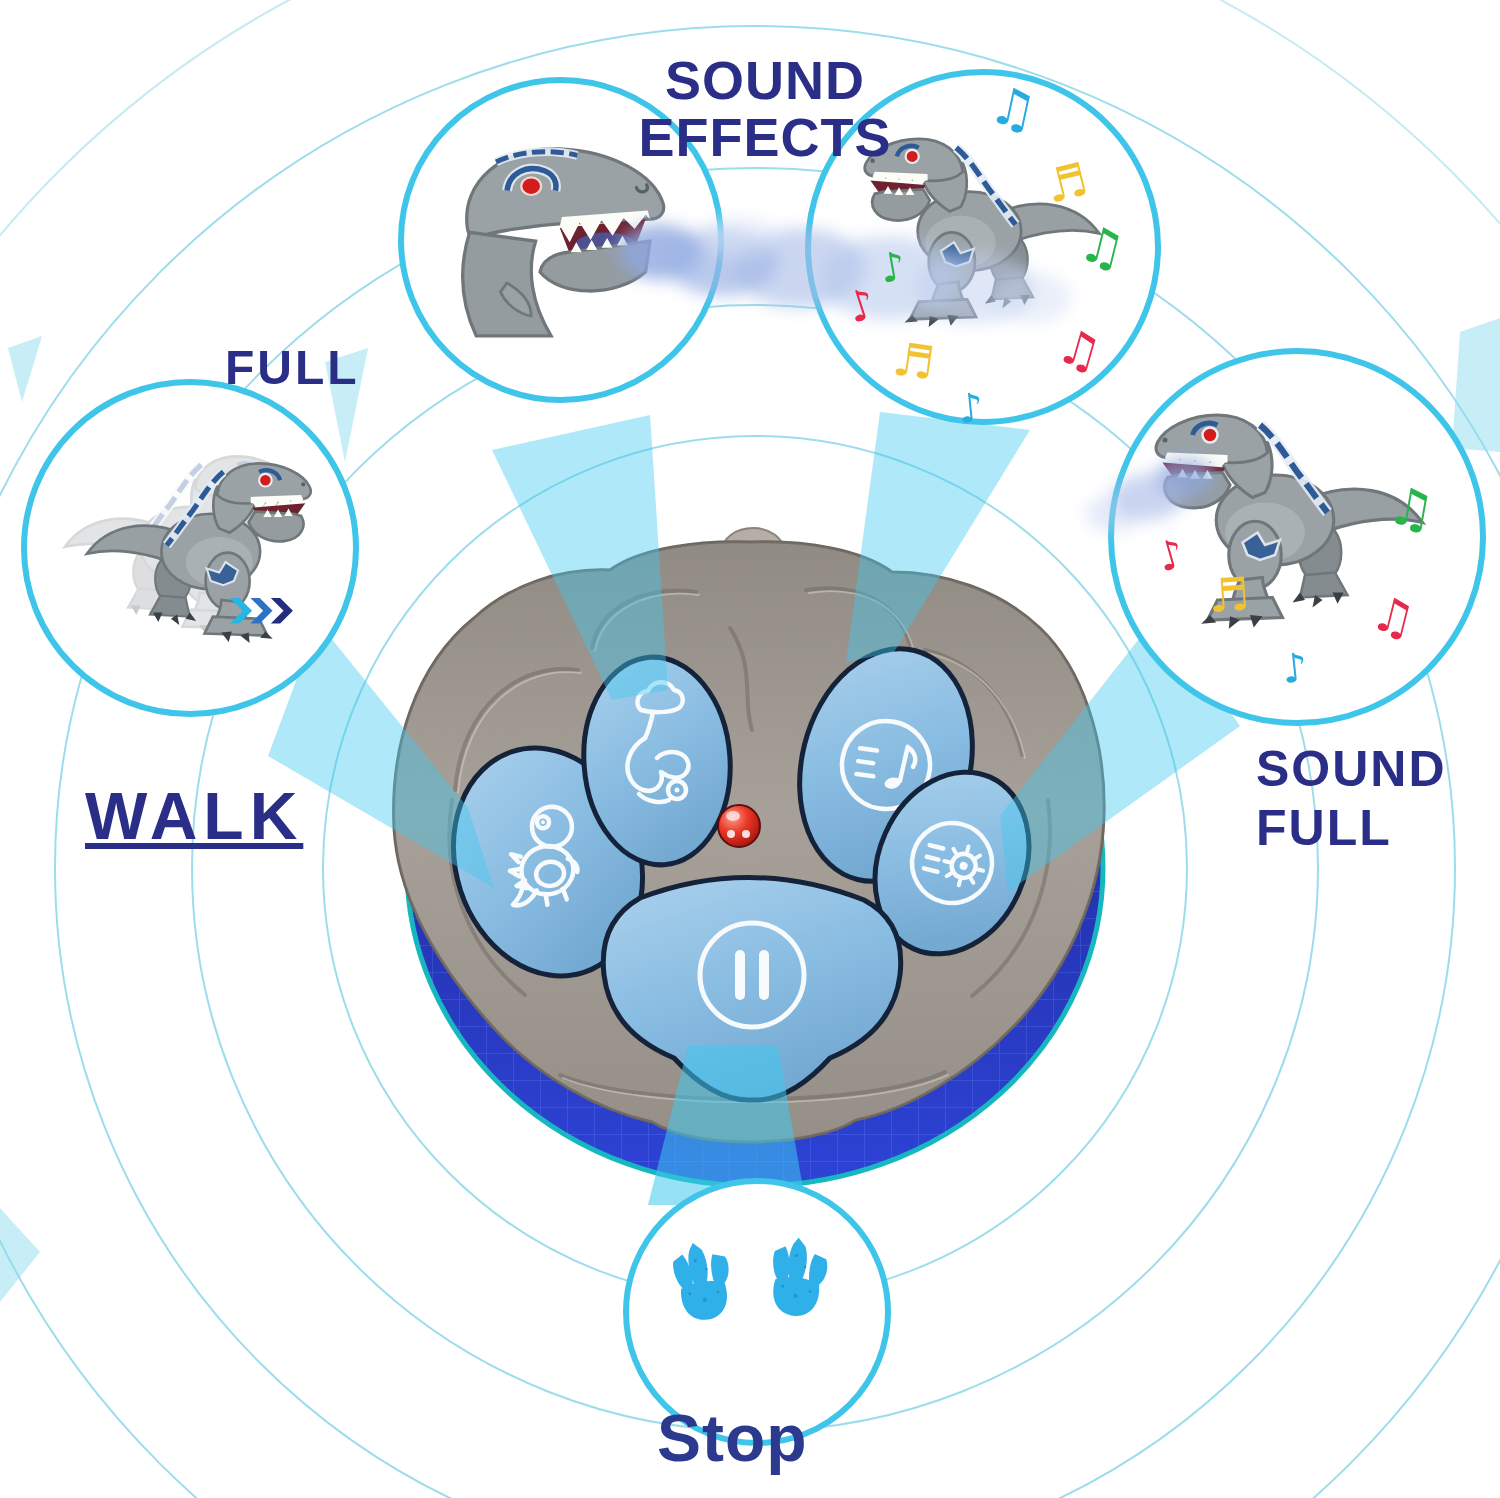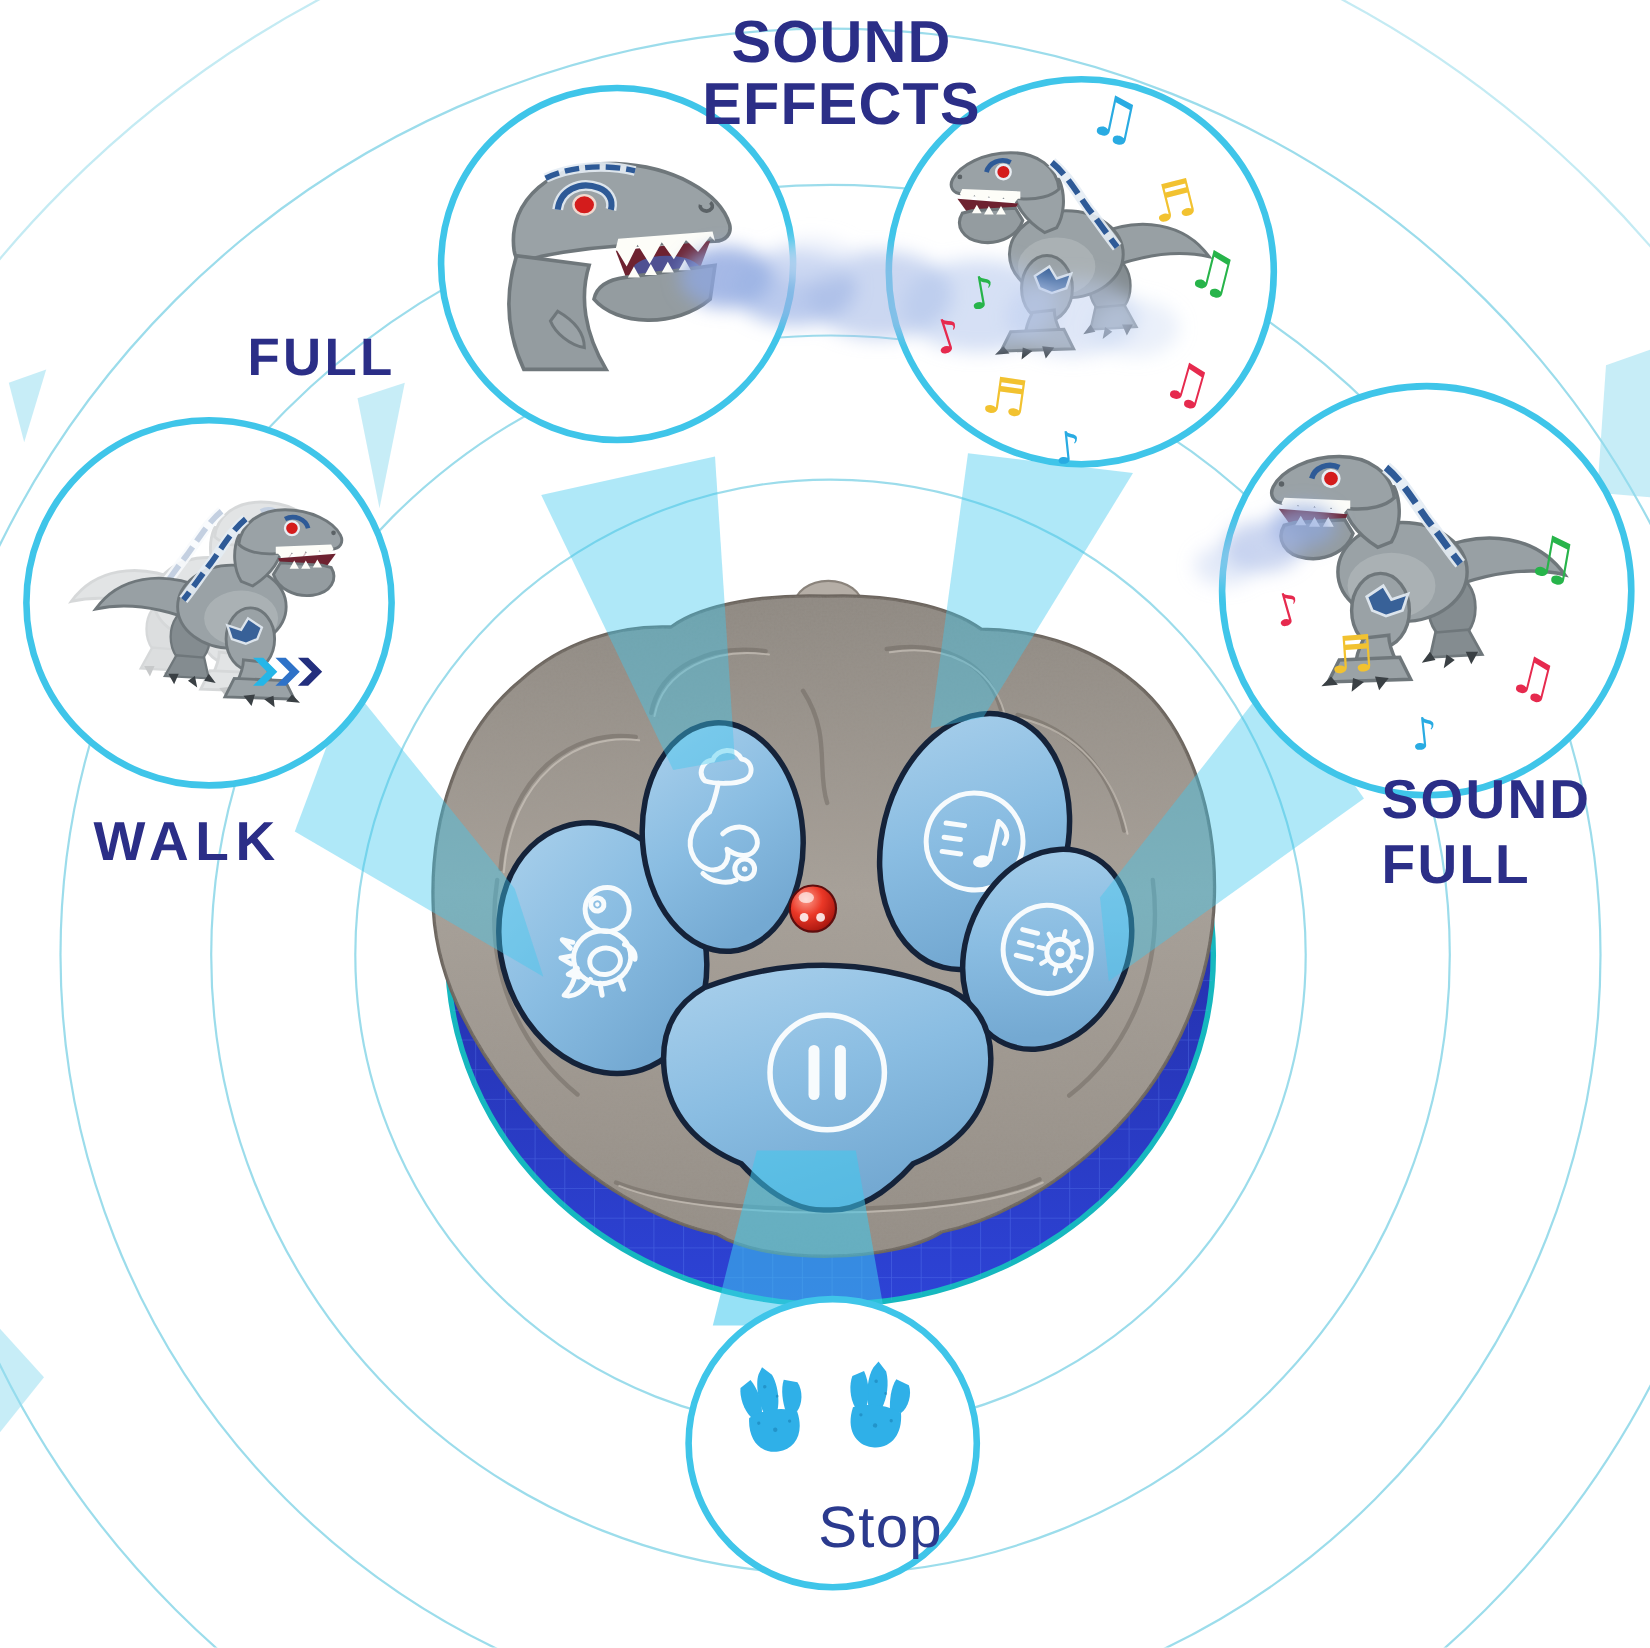--- a/index.html
+++ b/index.html
@@ -3,27 +3,27 @@
 <meta charset="utf-8">
 <style>
   html,body{margin:0;padding:0;background:#ffffff;}
   .canvas{
     position:relative;width:1500px;height:1498px;overflow:hidden;background:#ffffff;
     font-family:"Liberation Sans",sans-serif;
   }
   .canvas svg.scene{position:absolute;left:0;top:0;}
   .lbl{
     position:absolute;font-weight:800;color:#2b2e87;
-    font-family:"Liberation Sans",sans-serif;letter-spacing:1px;
+    font-family:"Liberation Sans",sans-serif;letter-spacing:1px;margin-top:42px;
   }
   .lbl-heading{left:575px;top:10px;width:380px;text-align:center;font-size:54px;line-height:1.06;}
   .lbl-mist{left:225px;top:298px;font-size:48px;letter-spacing:3px;}
-  .lbl-walk{left:85px;top:736px;font-size:50px;letter-spacing:6px;}
+  .lbl-walk{left:85px;top:736px;font-size:66px;letter-spacing:6px;text-decoration:underline;}
   .lbl-full{left:1256px;top:698px;font-size:50px;line-height:1.18;letter-spacing:2px;}
-  .lbl-stop{left:657px;top:1358px;width:200px;text-align:right;font-size:53px;font-weight:400;color:#2b3a8e;letter-spacing:1px;}
+  .lbl-stop{left:657px;top:1358px;width:200px;text-align:left;font-size:66px;font-weight:700;color:#2b3a8e;letter-spacing:1px;}
   .note{
     position:absolute;font-family:"DejaVu Sans",sans-serif;font-weight:bold;line-height:1;
     user-select:none;
   }
 </style>
 </head>
 <body>
 
 <div class="canvas">
 

